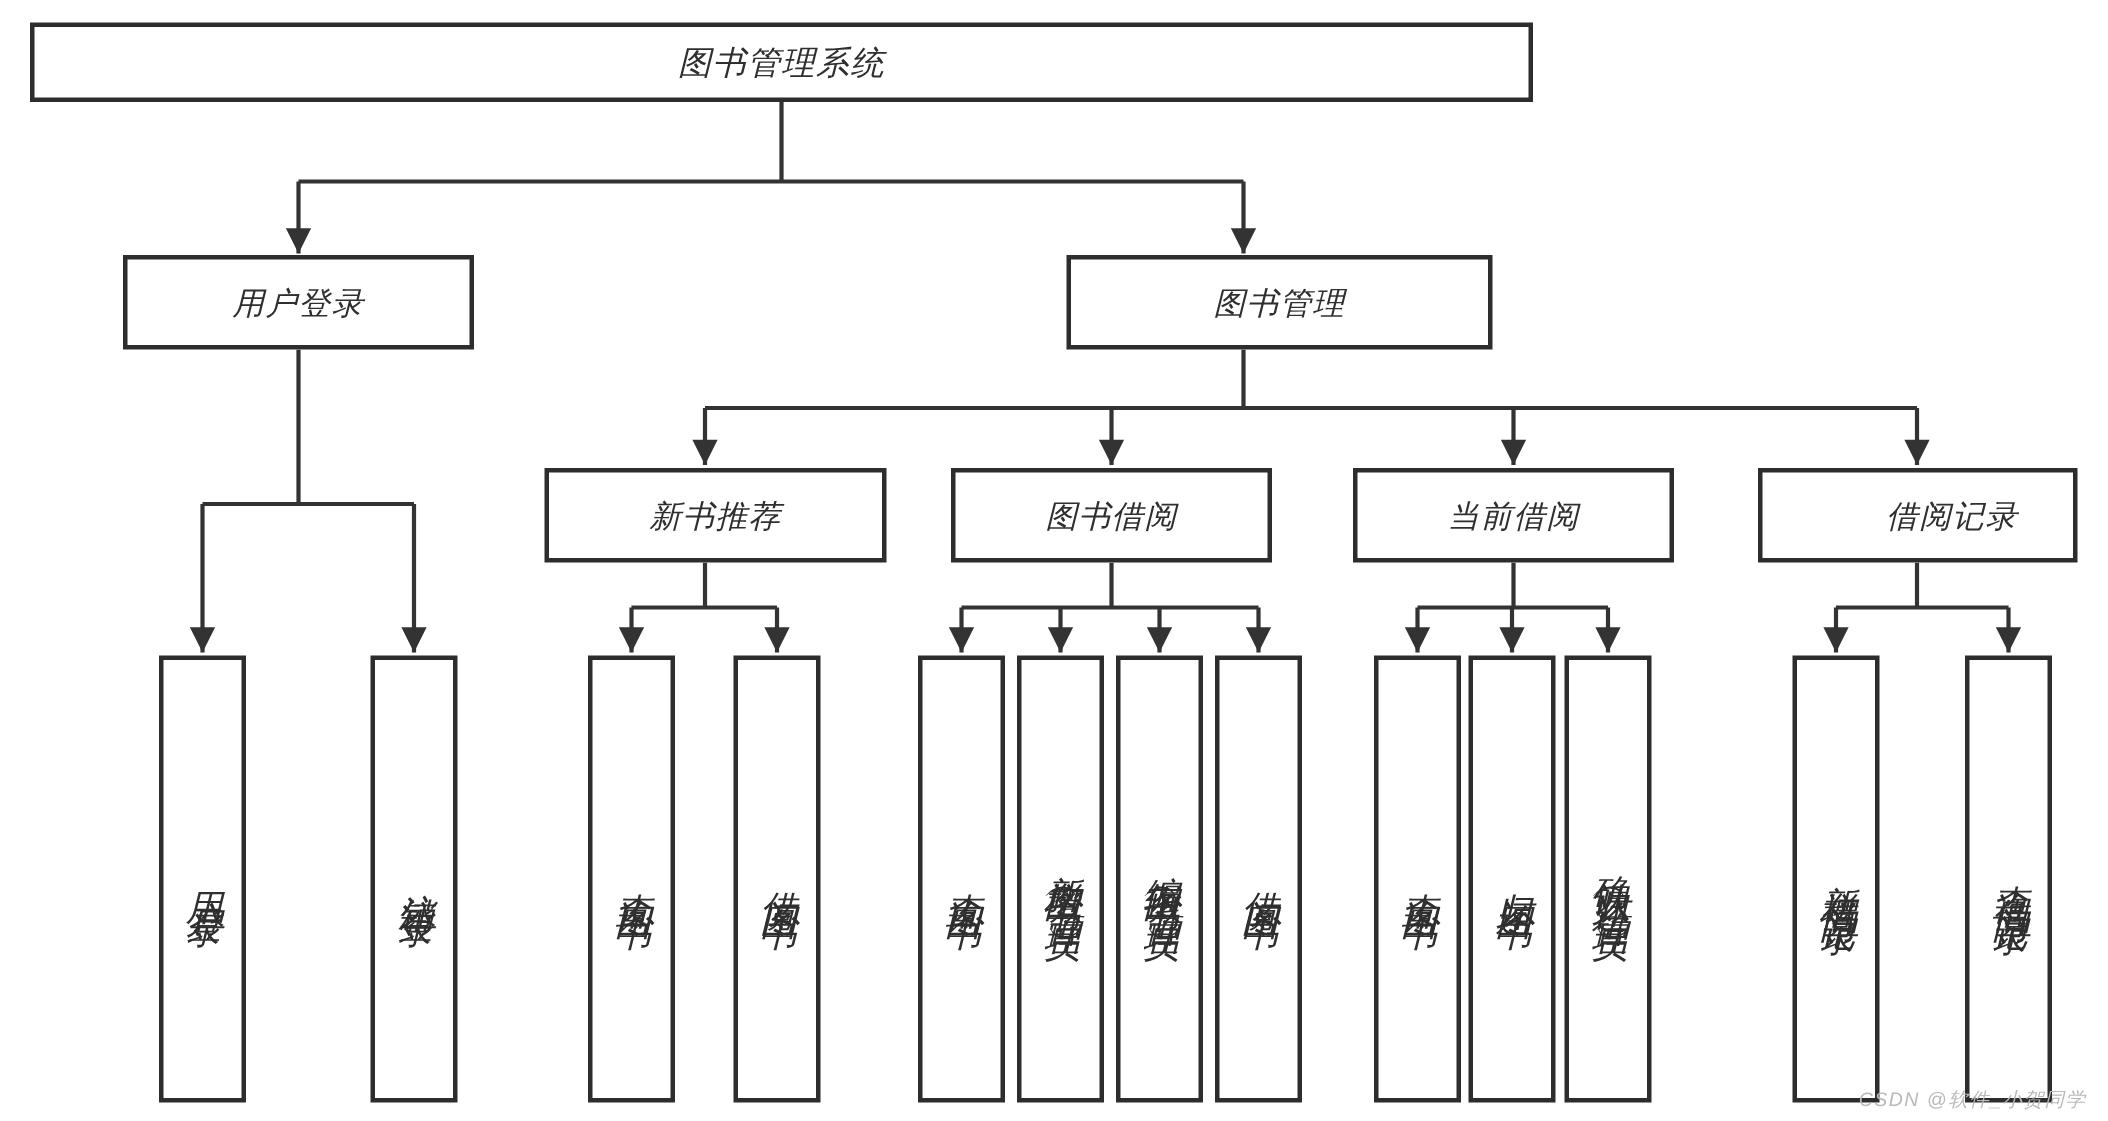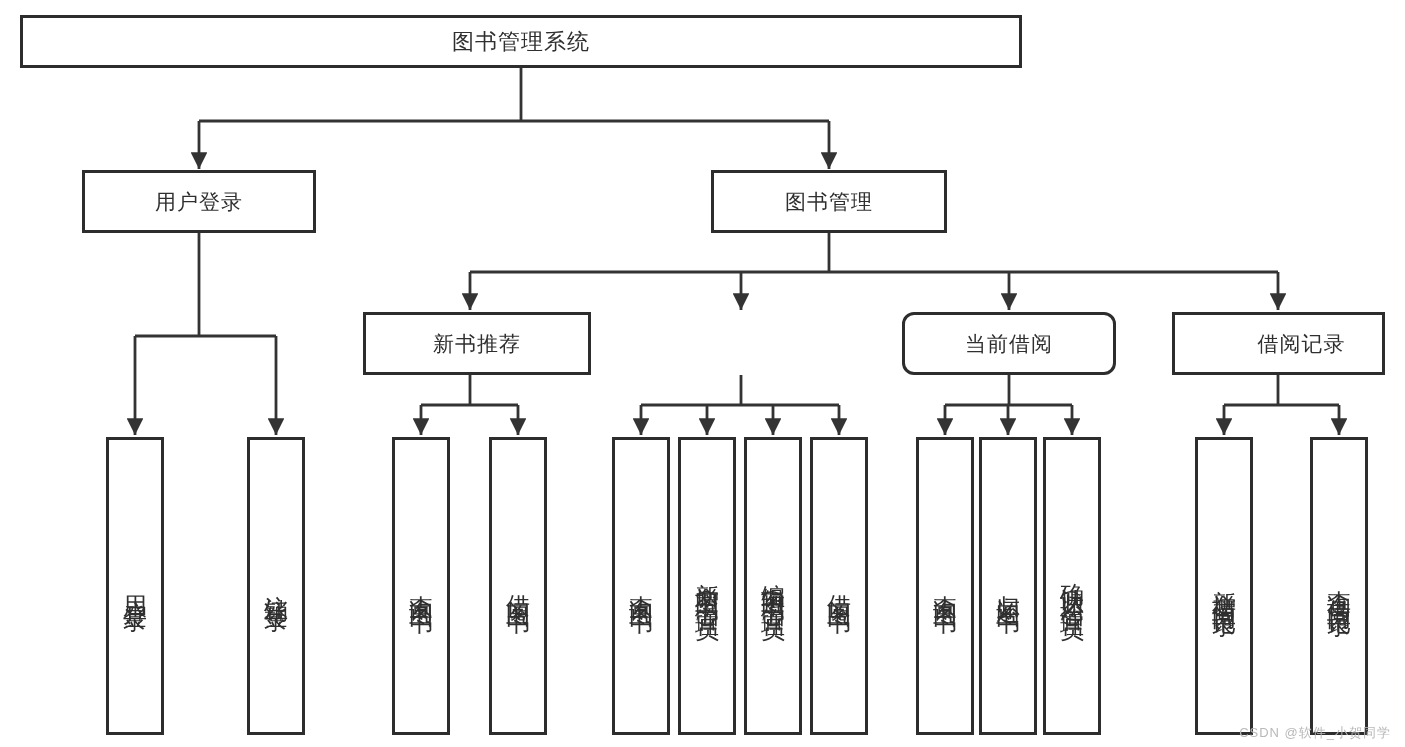--- a/index.html
+++ b/index.html
@@ -10,20 +10,21 @@
     --watermark:#b9b9b9;
   }
   html,body{margin:0;padding:0;background:var(--bg);}
   #stage{
     position:relative;
     width:1405px;height:747px;
     background:var(--bg);
     font-family:"Liberation Sans","DejaVu Sans",sans-serif;
     color:var(--text);
     overflow:hidden;
+    font-style:italic;
   }
   #connectors{position:absolute;left:0;top:0;width:1405px;height:747px;pointer-events:none;}
   .conn{stroke:var(--line);stroke-width:2.8;fill:none;}
   .arrowhead{fill:var(--line);stroke:none;}
   .box{
     position:absolute;
     border:3px solid var(--border);
     background:var(--bg);
     box-sizing:border-box;
     display:flex;align-items:center;justify-content:center;
@@ -33,24 +34,24 @@
   .vbox span{
     writing-mode:vertical-rl;
     text-orientation:mixed;
     font-size:24px;
     letter-spacing:5px;
     line-height:1;
   }
   
   .b-root {left:20px;  top:15px;  width:1002px;height:53px;}
   .b-l2-0 {left:82px;  top:170px; width:234px; height:63px;}
-  .b-l2-1 {left:711px; top:170px; width:236px; height:63px;}
+  .b-l2-1 {left:711px; top:170px; width:284px; height:63px;}
   .b-l3-0 {left:363px; top:312px; width:228px; height:63px;}
   .b-l3-1 {left:634px; top:312px; width:214px; height:63px;}
-  .b-l3-2 {left:902px; top:312px; width:214px; height:63px;border-radius:12px;}
+  .b-l3-2 {left:902px; top:312px; width:214px; height:63px;}
   .b-l3-3 {left:1172px;top:312px; width:213px; height:63px;padding-left:46px;}
   .leaf   {top:437px;  width:58px; height:298px;}
   .b-g1-0 {left:106px;}
   .b-g1-1 {left:247px;}
   .b-g2-0 {left:392px;}
   .b-g2-1 {left:489px;}
   .b-g3-0 {left:612px;}
   .b-g3-1 {left:678px;}
   .b-g3-2 {left:744px;}
   .b-g3-3 {left:810px;}
@@ -142,20 +143,23 @@
   <div class="box hbox b-l2-0">
     <span>用户登录</span>
   </div>
   <div class="box hbox b-l2-1">
     <span>图书管理</span>
   </div>
 
   <div class="box hbox b-l3-0">
     <span>新书推荐</span>
   </div>
+  <div class="box hbox b-l3-1">
+    <span>图书借阅</span>
+  </div>
   <div class="box hbox b-l3-2">
     <span>当前借阅</span>
   </div>
   <div class="box hbox b-l3-3">
     <span>借阅记录</span>
   </div>
 
   <div class="box vbox leaf b-g1-0">
     <span>用户登录</span>
   </div>

